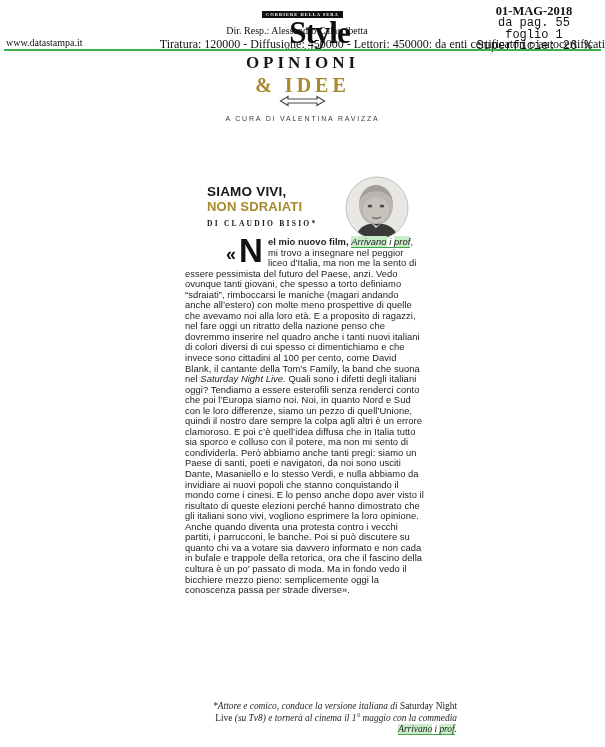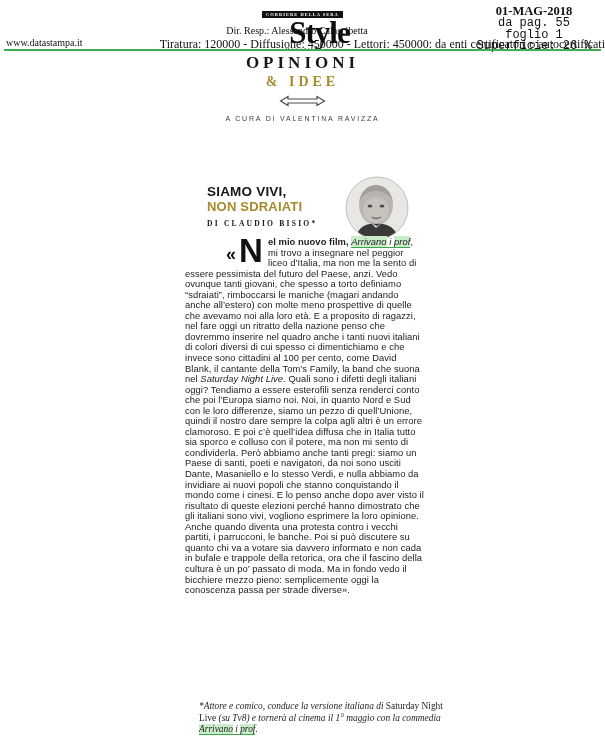--- a/index.html
+++ b/index.html
@@ -49,21 +49,21 @@
   }
 
   
   .section-title {
     position:absolute; left:0; top:53px; width:605px; text-align:center;
     font-family:"Liberation Serif", serif; font-weight:700; font-size:17px;
     letter-spacing:4px; color:#171717;
   }
   .section-subtitle {
     position:absolute; left:0; top:74px; width:605px; text-align:center;
-    font-family:"Liberation Serif", serif; font-weight:700; font-size:14px;
+    font-family:"Liberation Serif", serif; font-weight:700; font-size:20px;
     letter-spacing:4px; color:var(--accent-gold,#a78a2b);
   }
   .section-arrow { position:absolute; left:279px; top:93px; }
   .section-curator {
     position:absolute; left:0; top:115px; width:605px; text-align:center;
     font-family:"Liberation Sans", sans-serif; font-size:7px;
     letter-spacing:1.8px; color:#3c3c3c;
   }
 
   
@@ -112,21 +112,21 @@
   .run-italic-highlight {
     font-style:italic;
     background:var(--highlight-bg,#c9edc9);
     border-bottom:1px solid var(--highlight-line,#3fa44a);
   }
 
   
   .footnote {
     position:absolute; left:199px; top:701px; width:258px;
     font-family:"Liberation Serif", serif; font-style:italic;
-    font-size:9.4px; line-height:11.6px; color:#1d1d1d;
+    font-size:9.4px; line-height:11.6px; color:#1d1d1d;text-align:right;
   }
 </style>
 </head>
 <body>
 
 <div id="page">
 
   <div class="masthead">
     <div><span class="masthead-kicker">CORRIERE DELLA SERA</span></div>
     <div class="masthead-title">Style</div>

